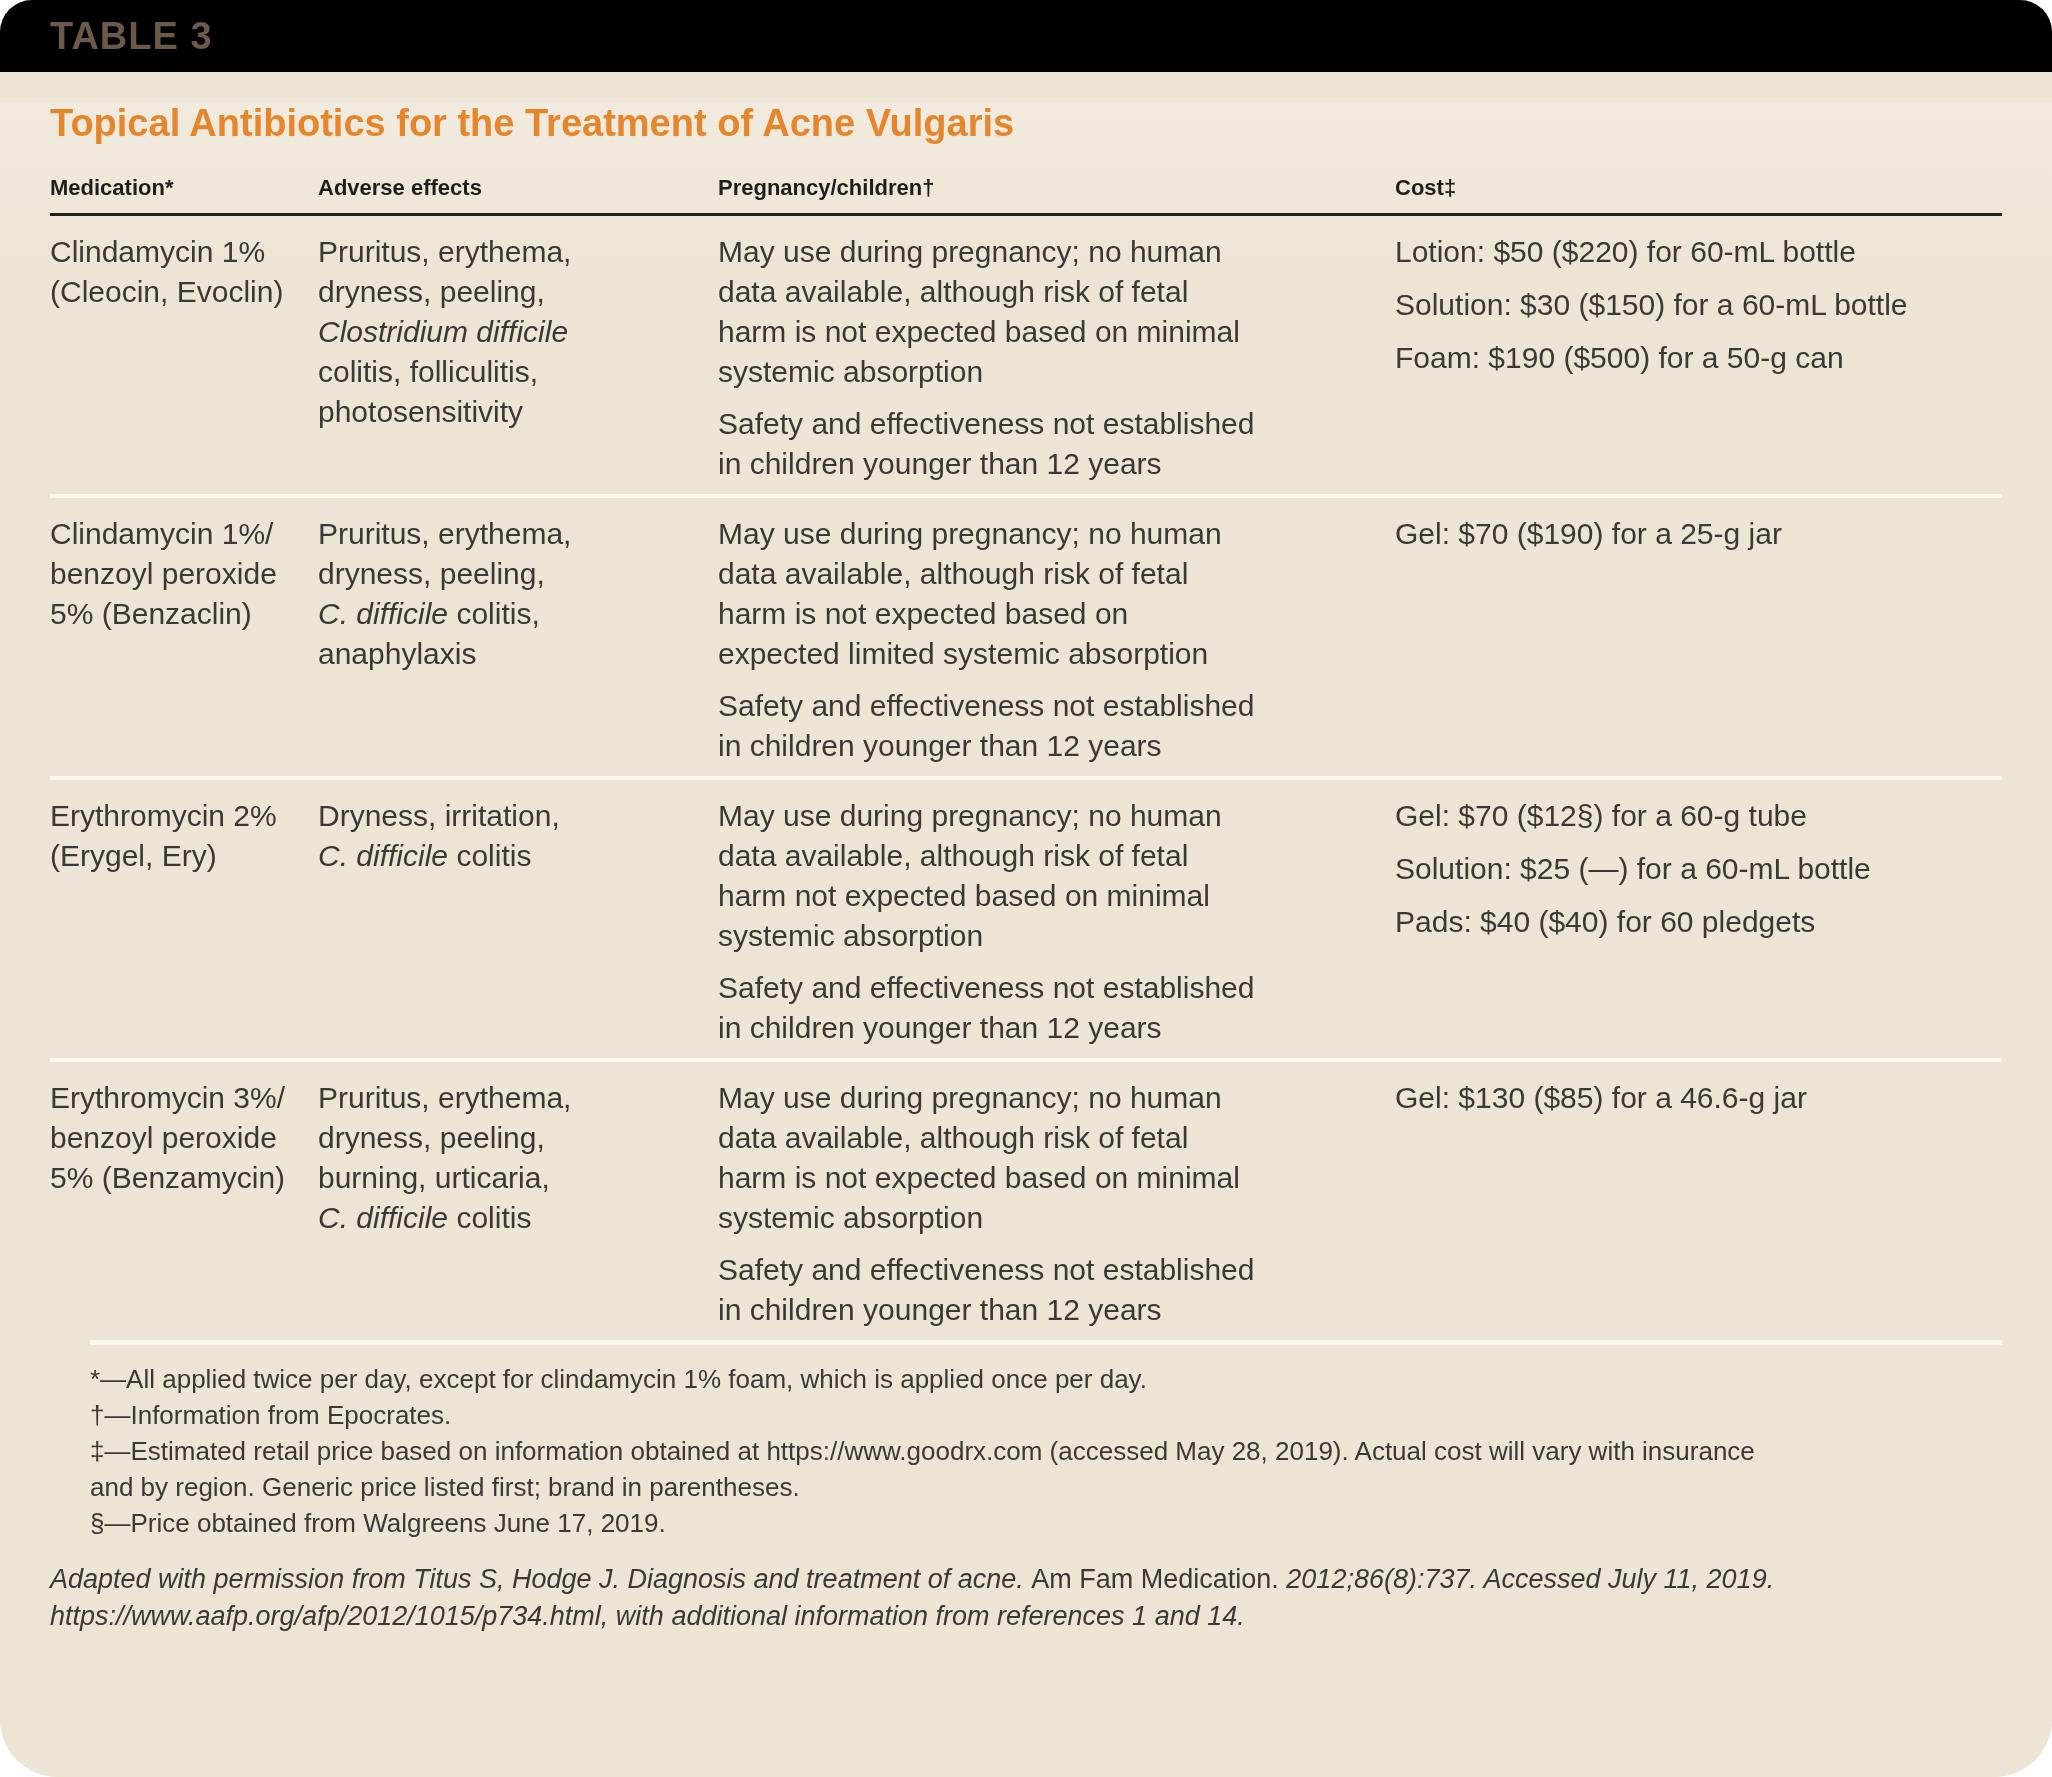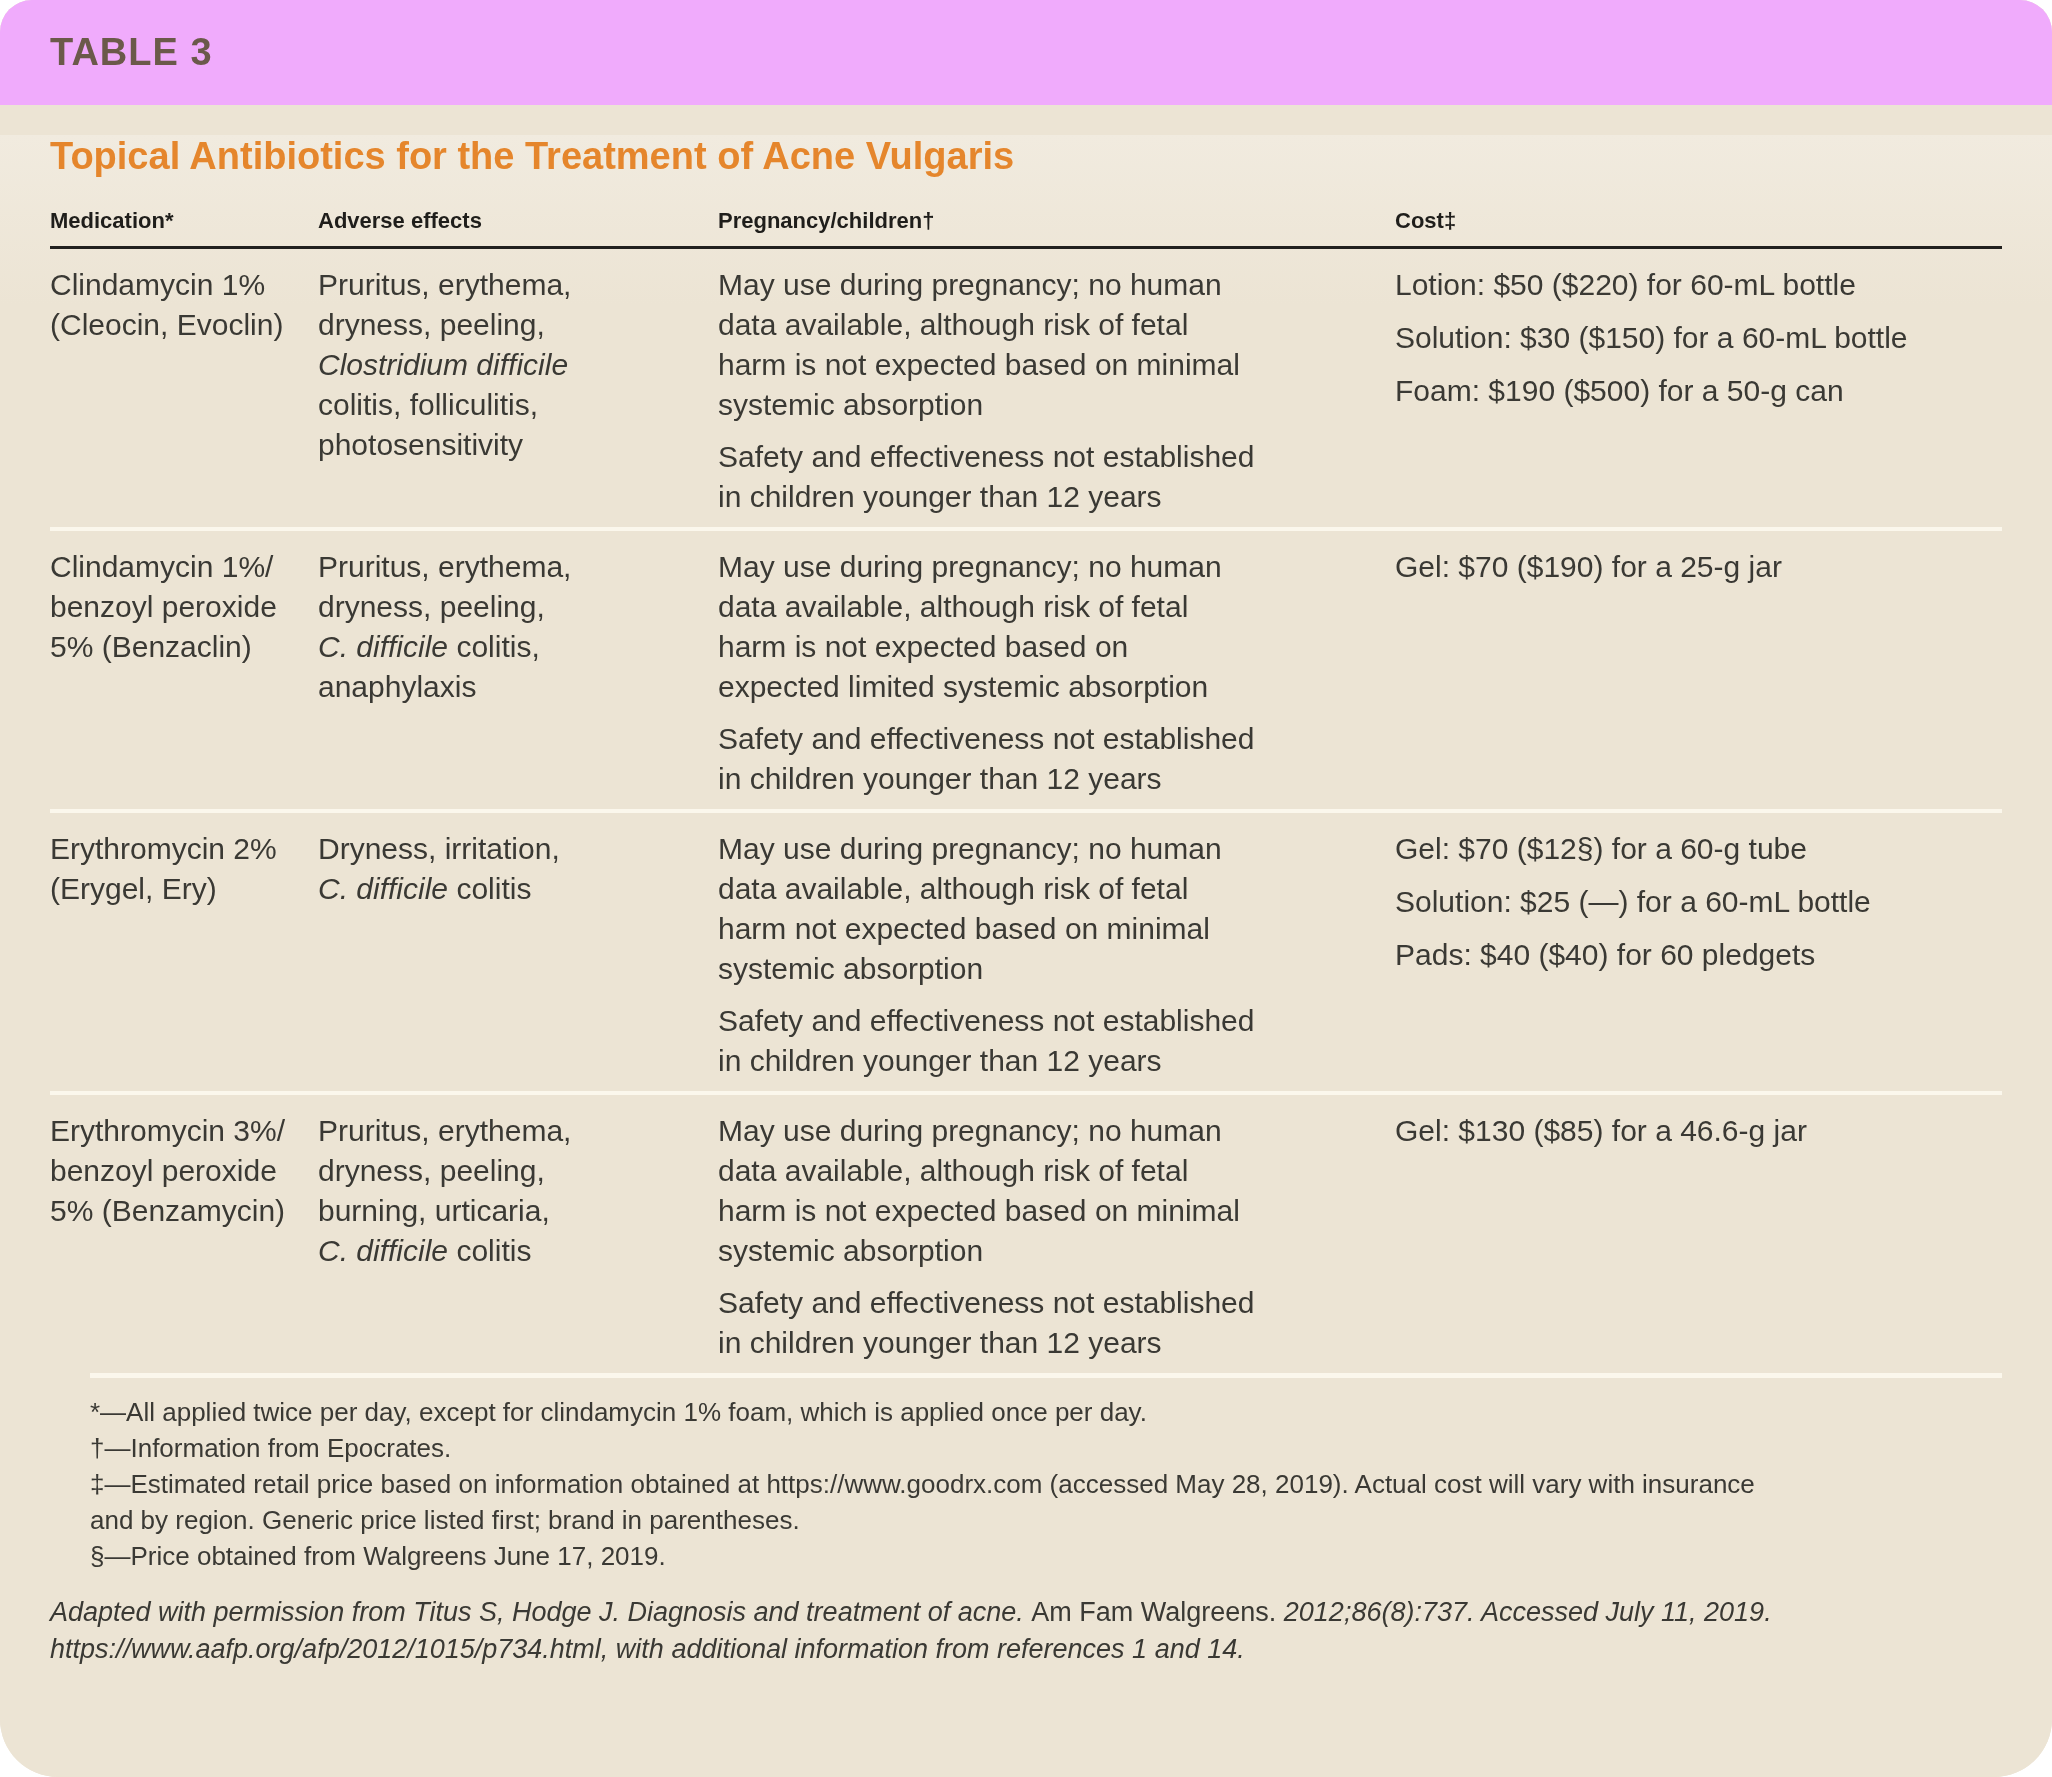--- a/index.html
+++ b/index.html
@@ -11,22 +11,22 @@
   }
   .card{
     position:relative;
     width:2052px;height:1777px;
     box-sizing:border-box;
     border-radius:32px 32px 58px 58px;
     overflow:hidden;
     background:#ece4d4;
   }
   .card-header{
-    height:105px;
-    background:#f0abfc;
+    height:72px;
+    background:#000000;
     display:flex;align-items:center;
     padding:0 50px;
     box-sizing:border-box;
   }
   .table-label{
     font-size:38px;font-weight:700;color:#6b594a;letter-spacing:1px;
   }
   .card-body{
     padding:0 50px;
     background:linear-gradient(#f1ebdf, #ece4d4 170px);
@@ -211,17 +211,17 @@
 
     <div id="footnotes" class="footnotes">
         <div class="fn-line">*—All applied twice per day, except for clindamycin 1% foam, which is applied once per day.</div>
         <div class="fn-line">†—Information from Epocrates.</div>
         <div class="fn-line">‡—Estimated retail price based on information obtained at https://www.goodrx.com (accessed May 28, 2019). Actual cost will vary with insurance</div>
         <div class="fn-line">and by region. Generic price listed first; brand in parentheses.</div>
         <div class="fn-line">§—Price obtained from Walgreens June 17, 2019.</div>
       </div>
 
     <div id="citation" class="citation">
-        <div class="cit-line"><span class="it">Adapted with permission from Titus S, Hodge J. Diagnosis and treatment of acne. </span><span>Am Fam Walgreens.</span><span class="it"> 2012;86(8):737. Accessed July 11, 2019.</span></div>
+        <div class="cit-line"><span class="it">Adapted with permission from Titus S, Hodge J. Diagnosis and treatment of acne. </span><span>Am Fam Medication.</span><span class="it"> 2012;86(8):737. Accessed July 11, 2019.</span></div>
         <div class="cit-line"><span class="it">https://www.aafp.org/afp/2012/1015/p734.html, with additional information from references 1 and 14.</span></div>
       </div>
   </div>
 </div>
 
 </body></html>

